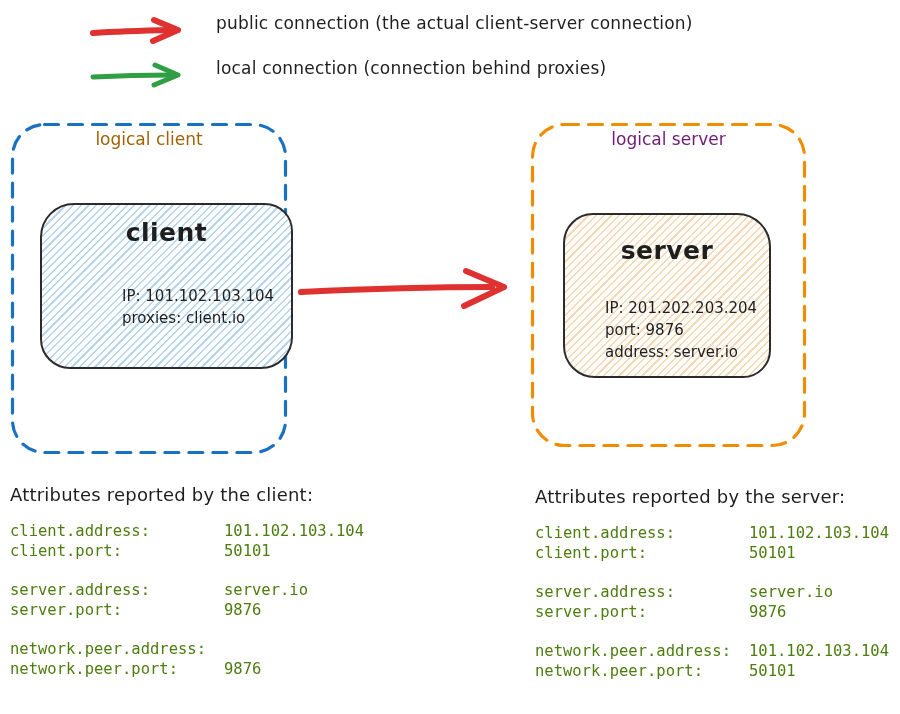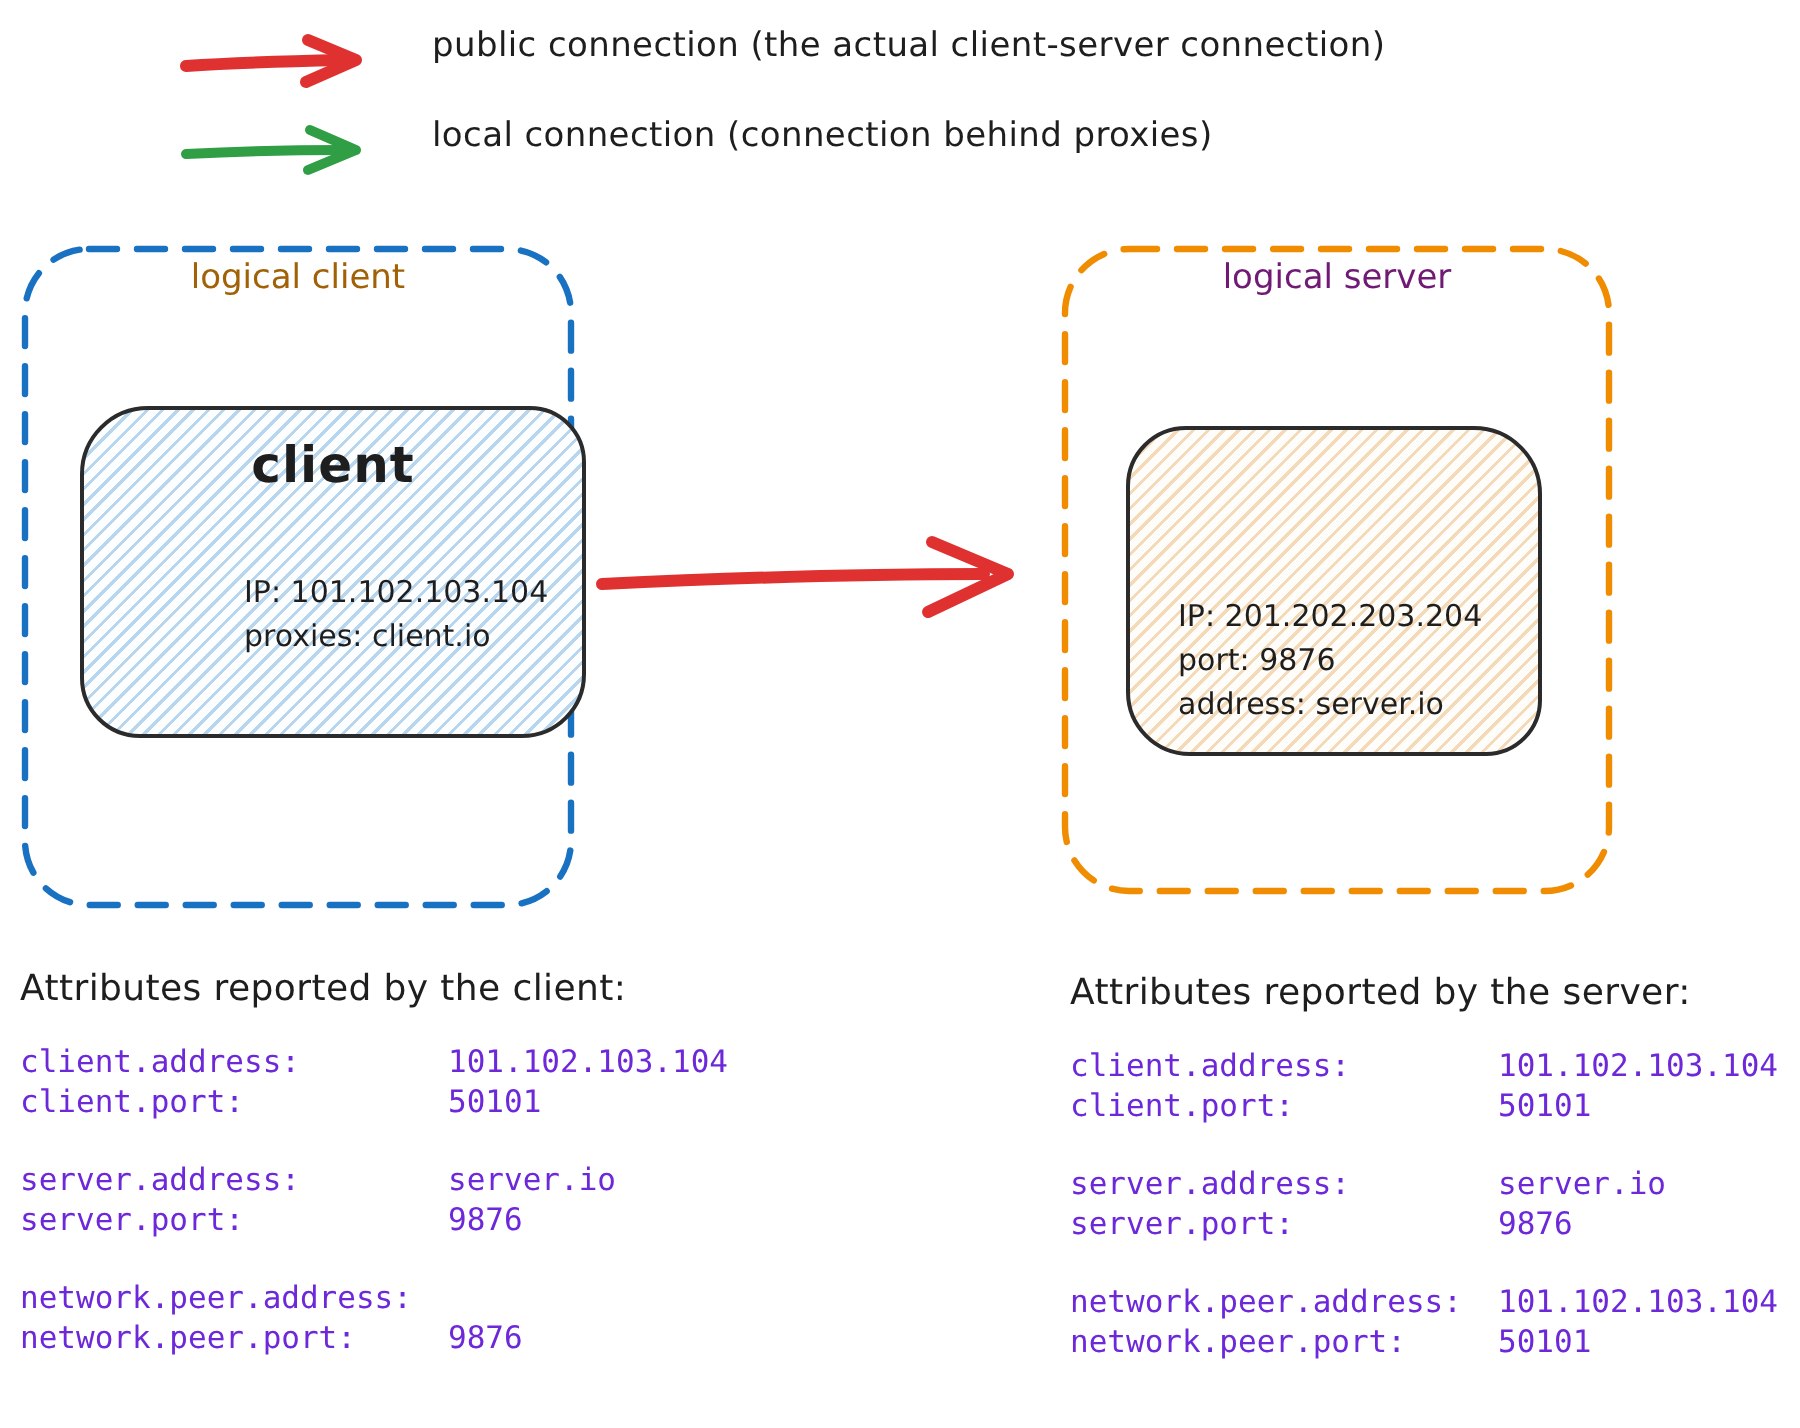--- a/index.html
+++ b/index.html
@@ -64,38 +64,38 @@
     text-align: center; font-size: 25px; font-weight: bold;
     letter-spacing: 0.5px; color: #1e1e1e;
   }
   .node.client .node-title { top: 13px; }
   .node.server .node-title { top: 21px; }
   .node-lines {
     position: absolute; font-size: 15px; line-height: 22px;
     color: #1e1e1e; white-space: nowrap;
   }
   .node.client .node-lines { left: 38px; top: 80px; margin-left: 42px; }
-  .node.server .node-lines { left: 24px; top: 82px; }
+  .node.server .node-lines { left: 40px; top: 82px; }
 
   
   .main-arrow { position: absolute; left: 294px; top: 266px; width: 232px; height: 46px; }
 
   
   .attrs { position: absolute; width: 420px; }
   .attrs.client-side { left: 10px;  top: 484px; }
   .attrs.server-side { left: 535px; top: 486px; }
   .attrs-heading {
     font-size: 18px; letter-spacing: 0.2px; color: #1e1e1e;
     margin-bottom: 17px; white-space: nowrap;
   }
   .attr-group { margin-bottom: 20px; }
   .attr-row { display: flex; }
   .attr-key, .attr-val {
     font-family: "DejaVu Sans Mono", "Liberation Mono", monospace;
-    font-size: 15.5px; line-height: 19.5px; color: #6d28d9; white-space: pre;
+    font-size: 15.5px; line-height: 19.5px; color: #4d7c0f; white-space: pre;
   }
   .attr-key { width: 214px; flex: 0 0 214px; }
 </style>
 </head>
 <body>
 
 <div class="canvas">
 
   <svg class="legend-arrow public" viewBox="0 0 112 30">
     <path d="M5,17 C35,15 60,14.5 84,14" fill="none" stroke="#e03131" stroke-width="6" stroke-linecap="round"></path>
@@ -129,20 +129,21 @@
     <path d="M210,21 L172,5 M210,21 L170,40" fill="none" stroke="#e03131" stroke-width="6" stroke-linecap="round"></path>
   </svg>
 
   <div class="lbox server">
     <svg class="dashed-frame" width="277" height="326" viewBox="0 0 277 326">
       <rect x="2.5" y="2.5" width="272" height="321" rx="32" ry="32" fill="none" stroke="#f08c00" stroke-width="3.2" stroke-dasharray="14 10" stroke-linecap="round"></rect>
     </svg>
     <div class="lbox-label">logical server</div>
 
     <div class="node server">
+      <div class="node-title">server</div>
       <div class="node-lines">
         <div>IP: 201.202.203.204</div>
         <div>port: 9876</div>
         <div>address: server.io</div>
       </div>
     </div>
   </div>
 
   <div class="attrs client-side">
     <div class="attrs-heading">Attributes reported by the client:</div>

